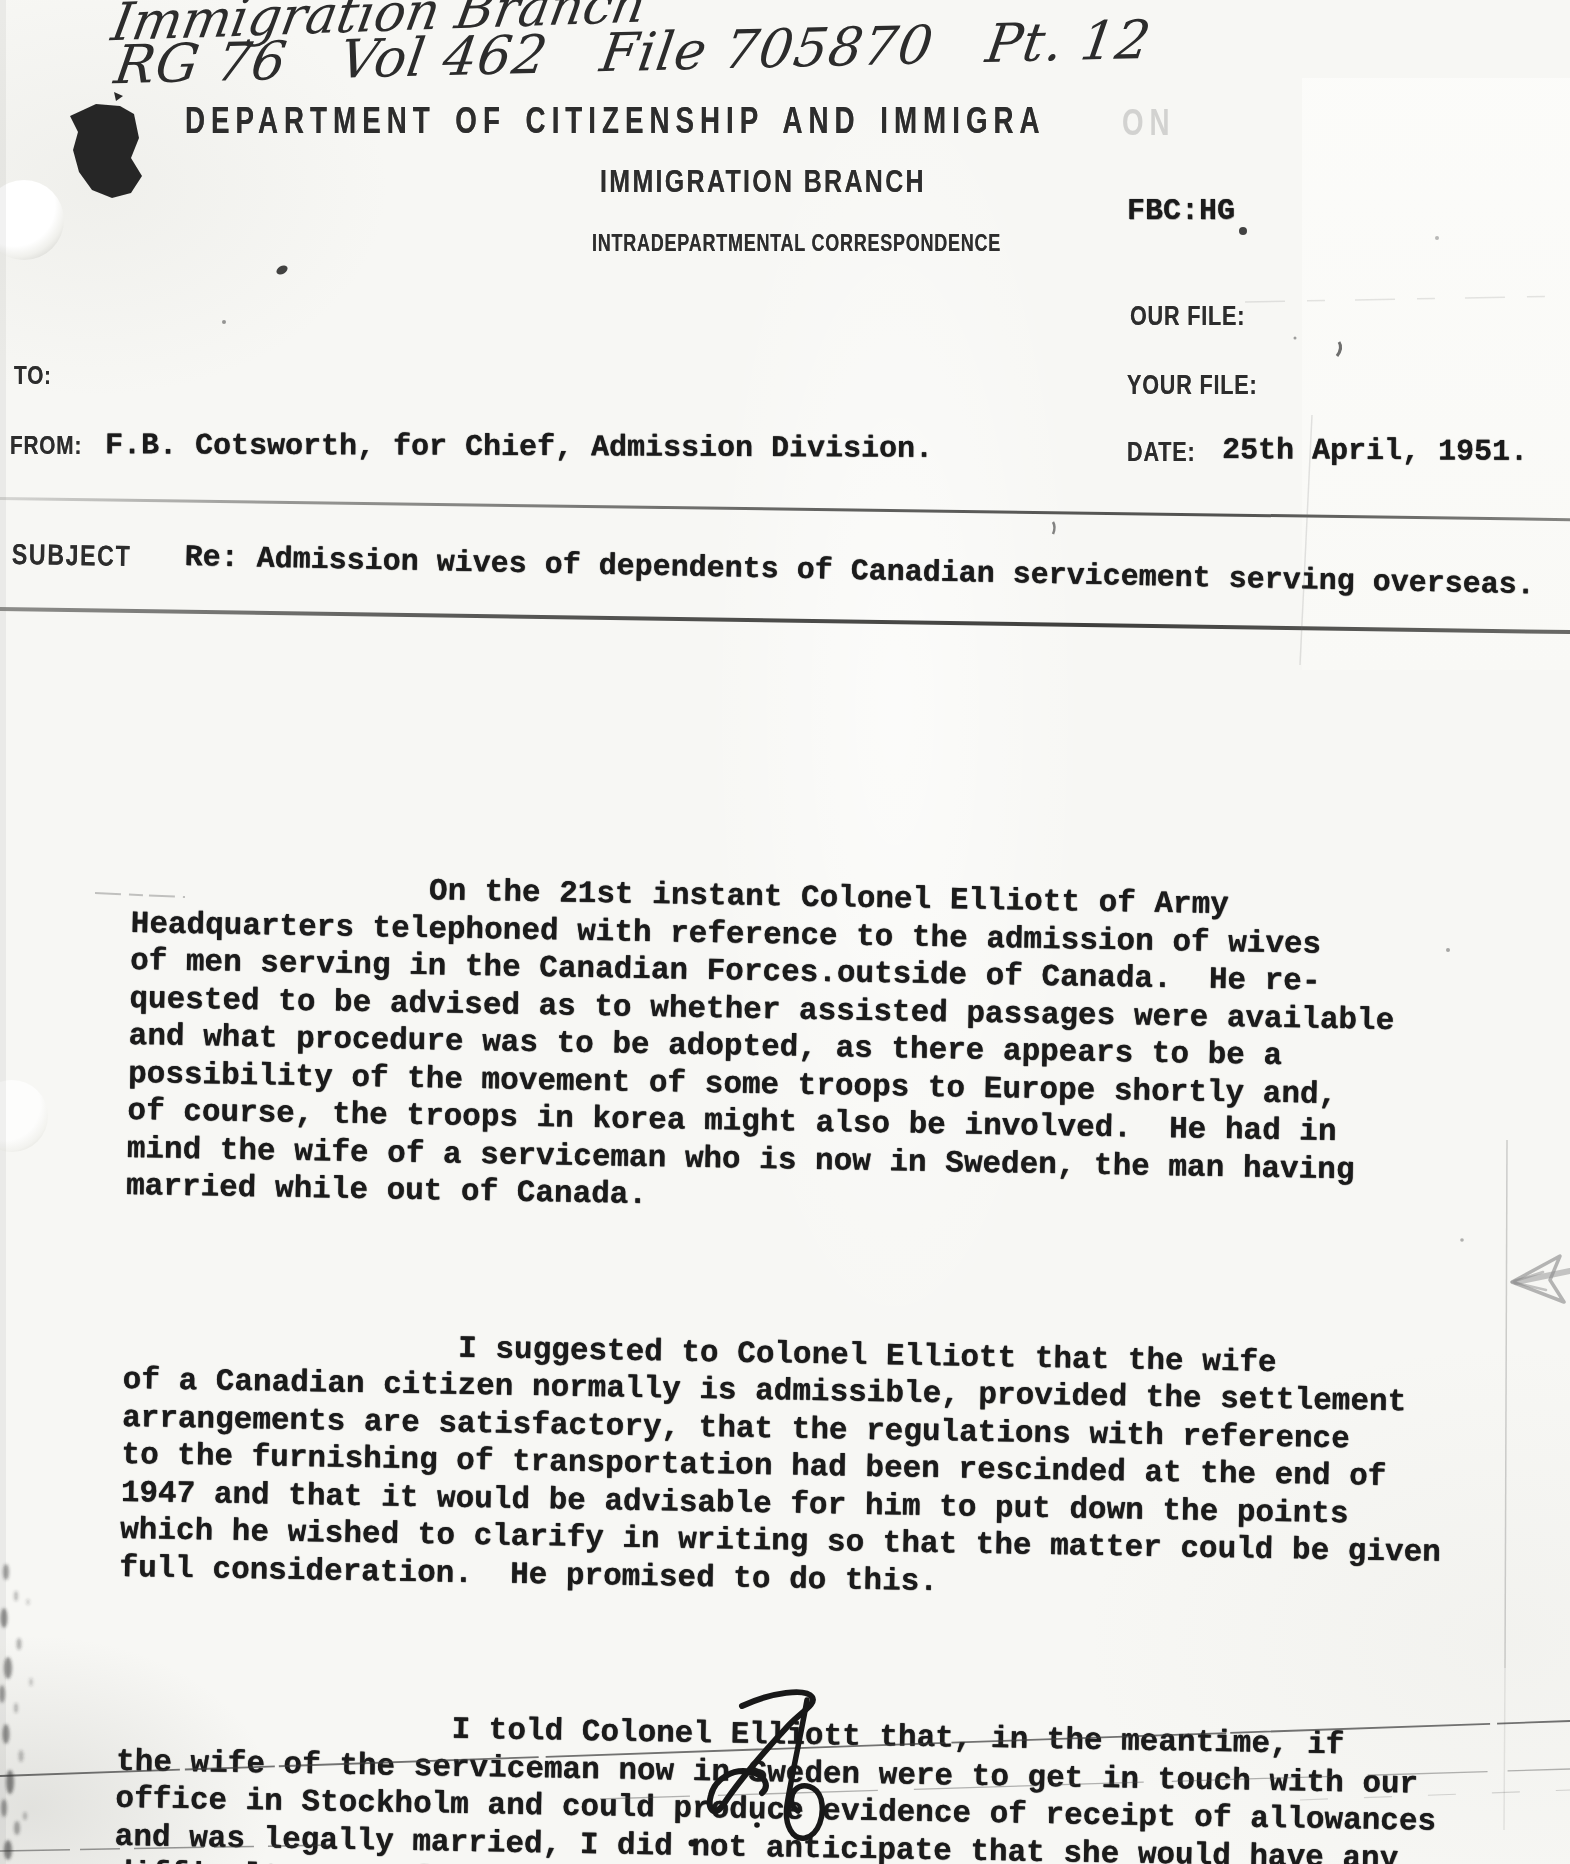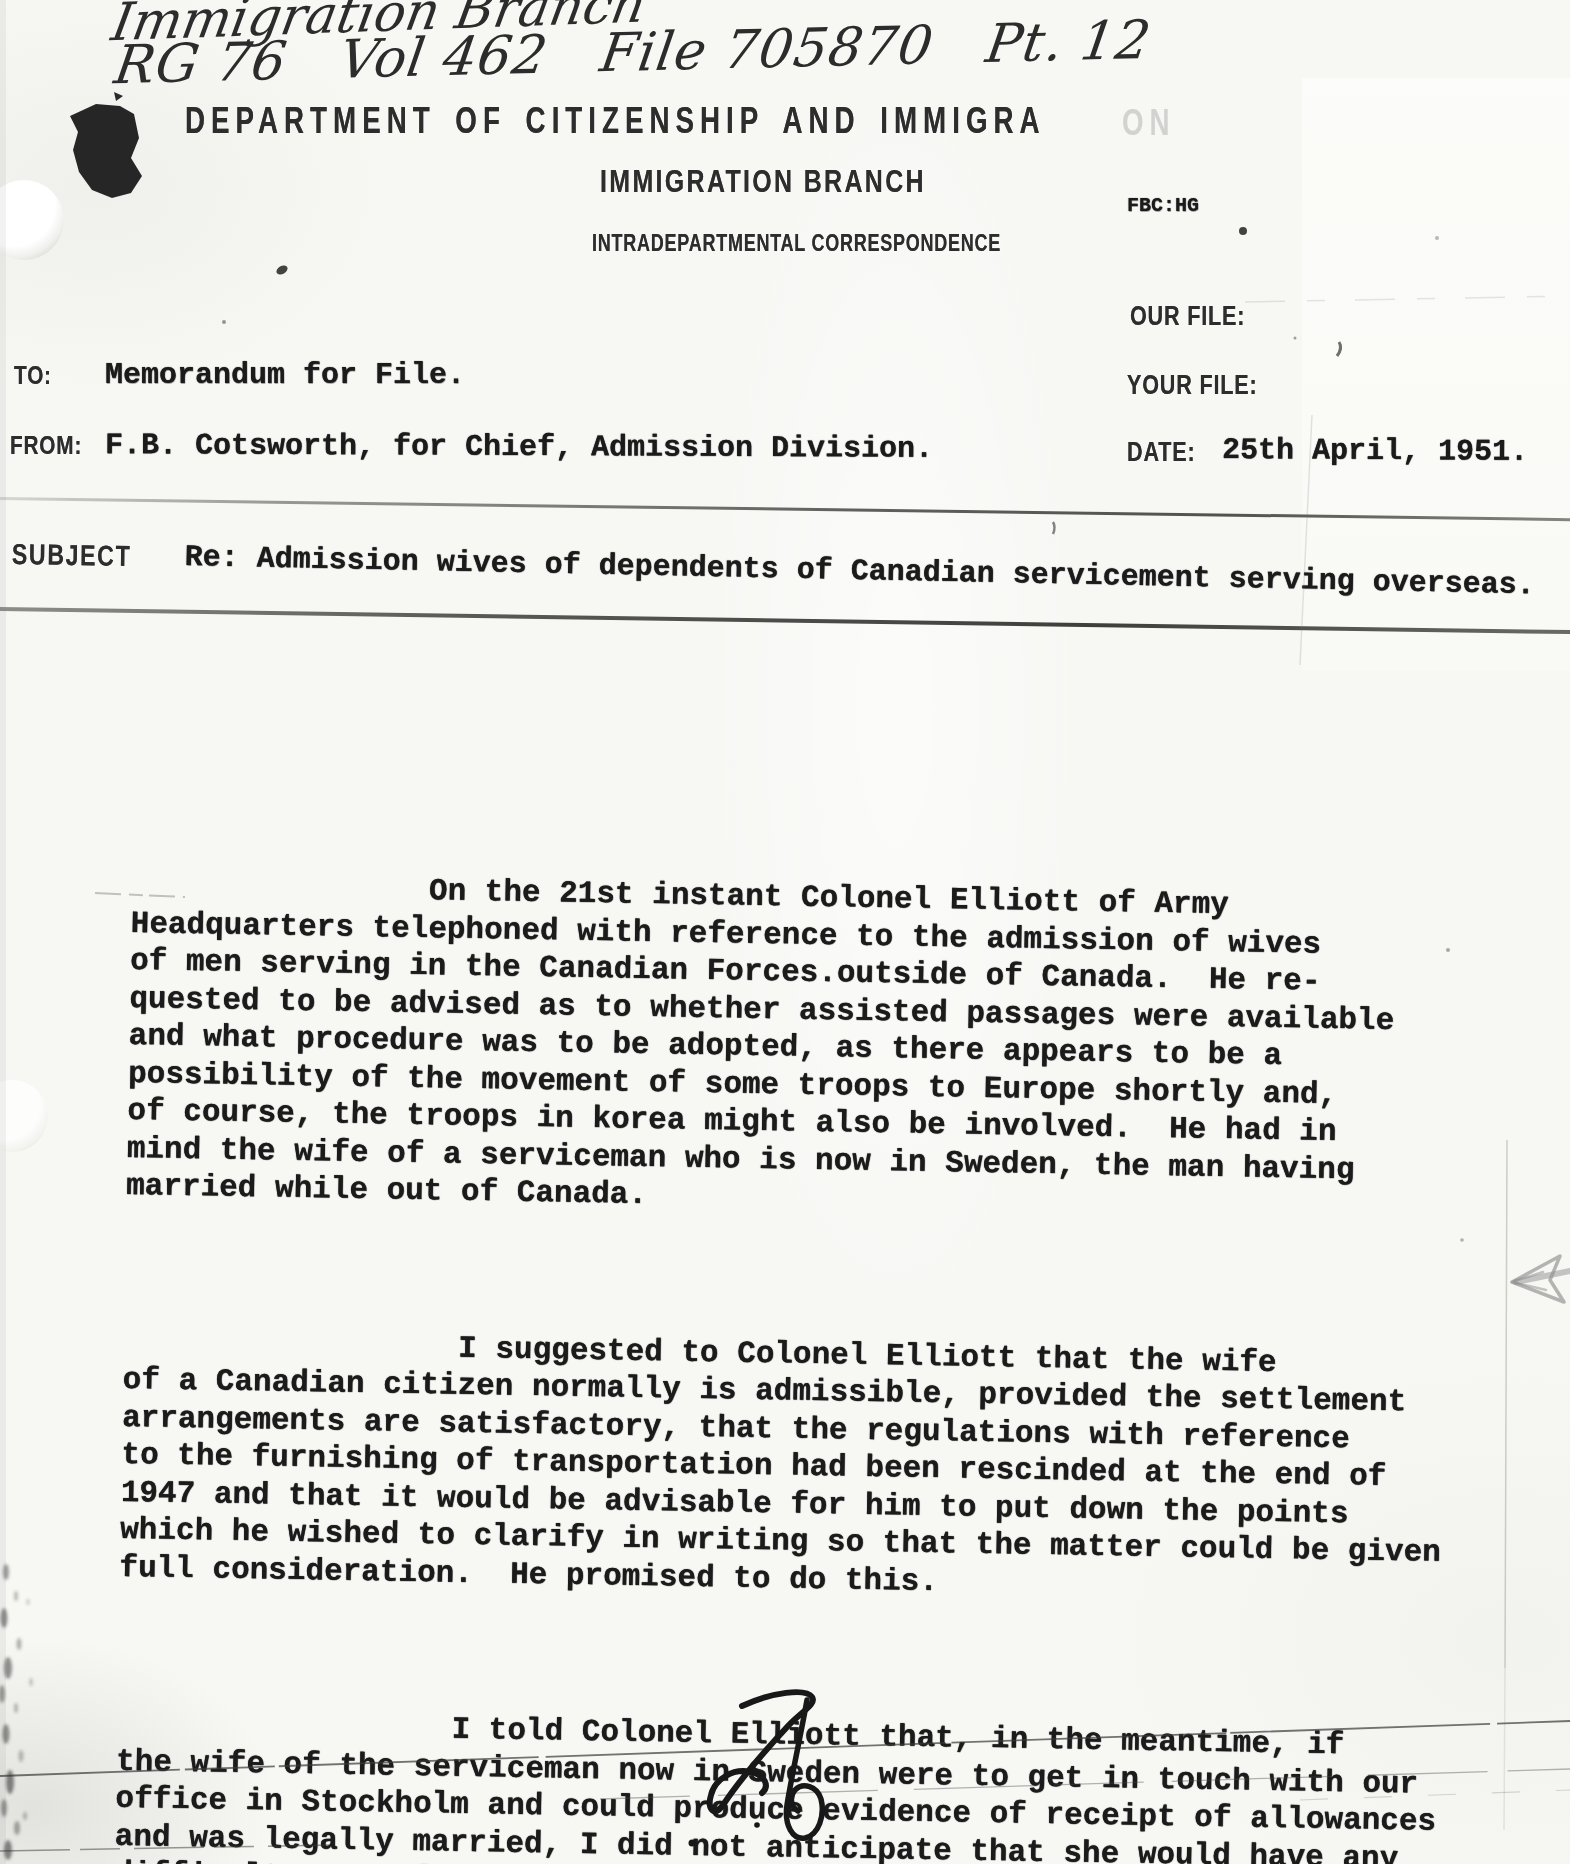--- a/index.html
+++ b/index.html
@@ -71,28 +71,27 @@
   <div class="abs overlay-sheet"></div>
 
   <div class="abs hand hw1">Immigration Branch</div>
   <div class="abs hand hw2">RG 76   Vol 462   File 705870   Pt. 12</div>
 
   <div class="abs printed dept">DEPARTMENT OF CITIZENSHIP AND IMMIGRA</div>
   <div class="abs printed dept-ghost">ON</div>
   <div class="abs printed branch">IMMIGRATION BRANCH</div>
   <div class="abs printed corr">INTRADEPARTMENTAL CORRESPONDENCE</div>
 
-  <div class="abs typed" style="left:1127px;top:194px;font-size:20px;">FBC:HG</div>
+  <div class="abs typed" style="left:1127px;top:194px;font-size:30px;">FBC:HG</div>
   <div class="abs printed flabel" style="left:1130px;top:301px;">OUR FILE:</div>
   <div class="abs printed flabel" style="left:1127px;top:370px;">YOUR FILE:</div>
   <div class="abs printed flabel" style="left:1127px;top:437px;">DATE:</div>
   <div class="abs typed" style="left:1222px;top:434px;font-size:30px;transform:rotate(.35deg);">25th April, 1951.</div>
 
   <div class="abs printed flabel" style="left:14px;top:360px;font-size:26px;">TO:</div>
-  <div class="abs typed" style="left:105px;top:358px;font-size:30px;">Memorandum for File.</div>
   <div class="abs printed flabel" style="left:10px;top:430px;font-size:26px;">FROM:</div>
   <div class="abs typed" style="left:105px;top:430px;font-size:30px;transform:rotate(.25deg);">F.B. Cotsworth, for Chief, Admission Division.</div>
 
   <div class="abs rule rule1"></div>
   <div class="abs rule rule2"></div>
 
   <div class="abs printed subject-label">SUBJECT</div>
   <div class="abs typed" style="left:185px;top:540px;font-size:30px;transform:rotate(1.2deg);transform-origin:left top;">Re: Admission wives of dependents of Canadian servicement serving overseas.</div>
 
   <div class="abs typed body-text">

